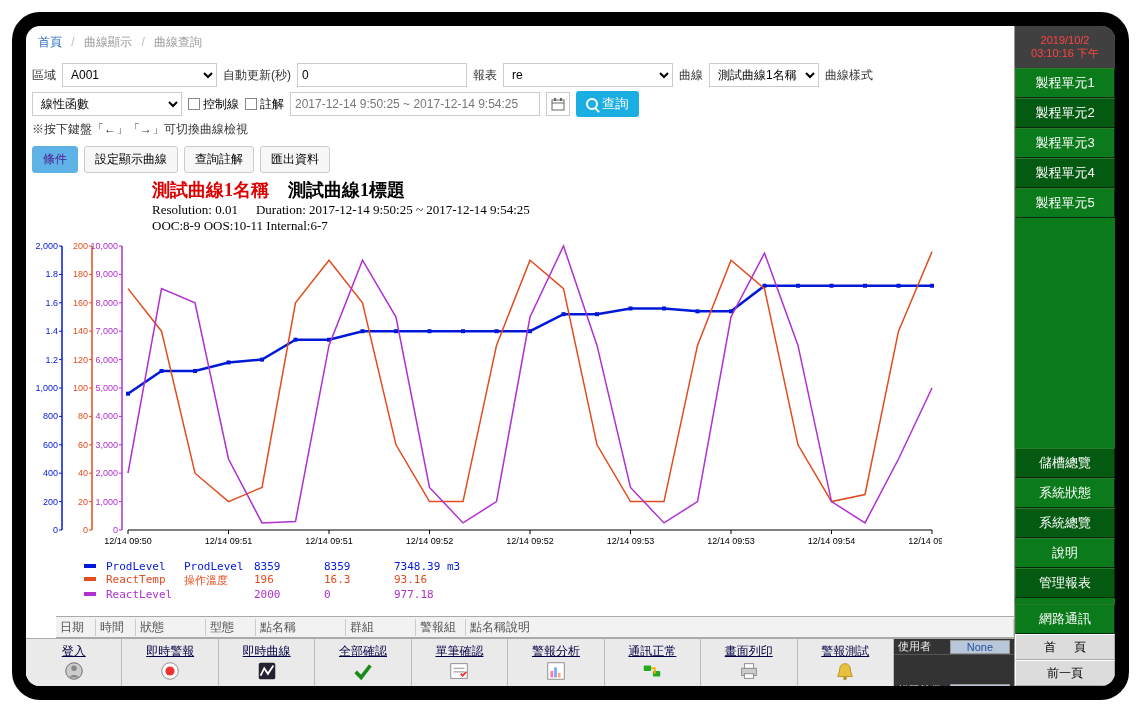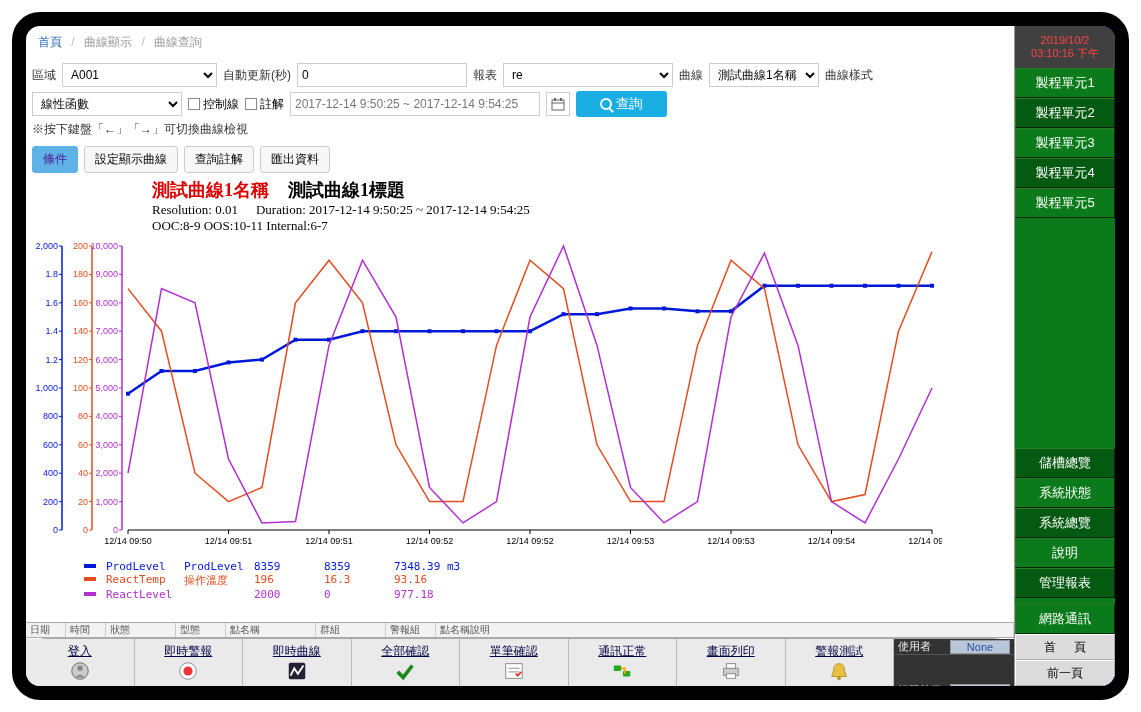--- a/index.html
+++ b/index.html
@@ -15,21 +15,21 @@
   .filter-row { display: flex; align-items: center; gap: 6px; margin: 4px 0; }
   .filter-row label { color: #333; }
   select, input[type=text] { border: 1px solid #ccc; background: #fff; height: 24px; padding: 2px 4px; font-family: inherit; font-size: 12px; }
   .sel-area { width: 155px; }
   .sel-func { width: 150px; }
   .sel-report { width: 170px; }
   .sel-curve { width: 110px; }
   .txt-refresh { width: 170px; }
   .txt-range { width: 250px; color: #777; }
   .cal-btn { width: 24px; height: 24px; border: 1px solid #ccc; background: #fff; display: inline-flex; align-items: center; justify-content: center; cursor: pointer; }
-  .btn-query { height: 26px; background: #1aaee3; color: #fff; border: none; border-radius: 3px; padding: 0 24px; display: inline-flex; align-items: center; gap: 4px; cursor: pointer; }
+  .btn-query { height: 26px; background: #1aaee3; color: #fff; border: none; border-radius: 3px; padding: 0 10px; display: inline-flex; align-items: center; gap: 4px; cursor: pointer; }
   .btn-query .mag { display:inline-block; width:12px; height:12px; border:2px solid #fff; border-radius:50%; position:relative; }
   .btn-query .mag::after { content:""; position:absolute; width:6px; height:2px; background:#fff; bottom:-3px; right:-4px; transform:rotate(45deg); }
   .note { margin: 4px 0 8px 0; color: #333; }
   .tabs { display: flex; gap: 6px; margin-bottom: 6px; }
   .tab-btn { border: 1px solid #ccc; background: #f7f7f7; padding: 4px 10px; border-radius: 3px; cursor: pointer; }
   .tab-btn.active { background: #5fb2e6; color: #4c1d95; border-color: #5fb2e6; }
   .chart-header { margin-left: 120px; font-family: "MingLiU", serif; line-height: 1.25; }
   .chart-header .name { color: #d00; font-weight: bold; font-size: 18px; }
   .chart-header .title { color: #000; font-weight: bold; font-size: 18px; margin-left: 16px; }
   .chart-header .meta { color: #000; font-size: 13px; }
@@ -38,25 +38,25 @@
 
   .legend-table { font-family: monospace; font-size: 11px; margin-left: 52px; margin-top: 2px; }
   .legend-table .row { display: flex; gap: 10px; }
   .legend-table .sw { width: 12px; height: 4px; margin-top: 4px; }
   .legend-table .name { width: 68px; }
   .legend-table .col { width: 60px; }
   .prod { color: #0018d8; }
   .temp { color: #e24c1e; }
   .lvl  { color: #b030d0; }
 
-  .grid-head { display: flex; border-top: 1px solid #aaa; border-bottom: 1px solid #aaa; height: 16px; align-items: center; font-size: 10px; color: #555; background: #f2f2f2; }
+  .grid-head { display: flex; border-top: 1px solid #aaa; border-bottom: 1px solid #aaa; height: 22px; align-items: center; font-size: 12px; color: #555; background: #f2f2f2; margin-left: 30px; }
   .grid-head div { padding: 0 4px; border-right: 1px solid #ccc; }
   .gh-date{width:40px}.gh-time{width:40px}.gh-status{width:70px}.gh-type{width:50px}.gh-tag{width:90px}.gh-group{width:70px}.gh-pr{width:50px}.gh-desc{flex:1}
 
-  .toolbar { display: flex; height: 48px; border-top: 1px solid #aaa; background: #f4f4f4; align-items: stretch; border-radius: 20px; }
+  .toolbar { display: flex; height: 48px; border-top: 1px solid #aaa; background: #f4f4f4; align-items: stretch; }
   .tool-btn { flex: 1; border-right: 1px solid #bbb; display: flex; flex-direction: column; align-items: center; justify-content: center; cursor: pointer; background: #eaeaea; }
   .tool-btn .lbl { font-size: 12px; color: #004; text-decoration: underline; }
   .tool-btn .icn { width: 24px; height: 22px; }
   .user-box { width: 120px; display: flex; flex-direction: column; font-size: 11px; background: #333; color: #fff; gap: 28px; }
   .user-box .row { flex:1; display:flex; align-items:center; padding:0 4px; border-bottom:1px solid #555;}
   .user-box .lab { flex:1; color: #eee; }
   .user-box .val { width: 60px; background:#b8c8da; color:#2a4fa0; text-align:center; border:1px solid #999; }
 
   .sidebar { width: 100px; background: #0b3d91; display: flex; flex-direction: column; }
   .sb-clock { height: 42px; background: #404040; color: #ff4444; font-size: 11px; display:flex; flex-direction:column; align-items:center; justify-content:center; }
@@ -335,20 +335,29 @@
           <div class="tool-btn">
               <span class="lbl">單筆確認</span>
               <svg class="icn" viewBox="0 0 24 24">
                 <rect x="3" y="4" width="18" height="16" fill="#fff" stroke="#888"></rect>
                 <line x1="6" y1="9" x2="18" y2="9" stroke="#888"></line>
                 <line x1="6" y1="13" x2="18" y2="13" stroke="#888"></line>
                 <path d="M14 15 l2 2 l4 -4" stroke="#e33" fill="none" stroke-width="2"></path>
               </svg>
             </div>
           <div class="tool-btn">
+              <span class="lbl">警報分析</span>
+              <svg class="icn" viewBox="0 0 24 24">
+                <rect x="3" y="3" width="18" height="18" fill="#fff" stroke="#888"></rect>
+                <rect x="6" y="12" width="3" height="7" fill="#f7a"></rect>
+                <rect x="10" y="8" width="3" height="11" fill="#7af"></rect>
+                <rect x="14" y="14" width="3" height="5" fill="#fa7"></rect>
+              </svg>
+            </div>
+          <div class="tool-btn">
               <span class="lbl">通訊正常</span>
               <svg class="icn" viewBox="0 0 24 24">
                 <rect x="3" y="6" width="8" height="6" fill="#2a2" rx="1"></rect>
                 <rect x="13" y="12" width="8" height="6" fill="#2a2" rx="1"></rect>
                 <path d="M11 9 h4 v6" stroke="#fa0" fill="none" stroke-width="2"></path>
               </svg>
             </div>
           <div class="tool-btn">
               <span class="lbl">畫面列印</span>
               <svg class="icn" viewBox="0 0 24 24">

